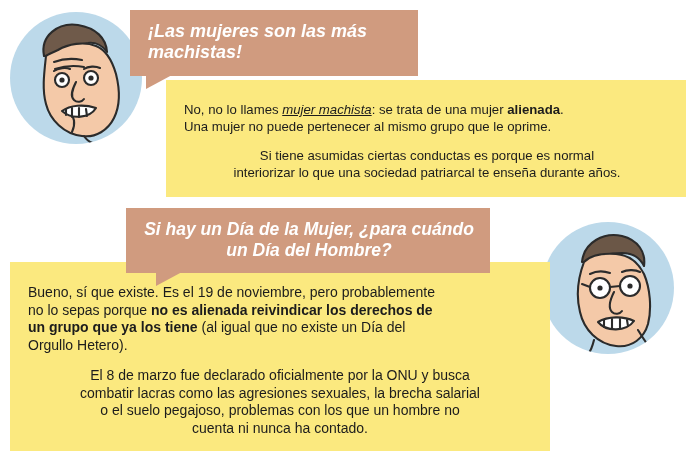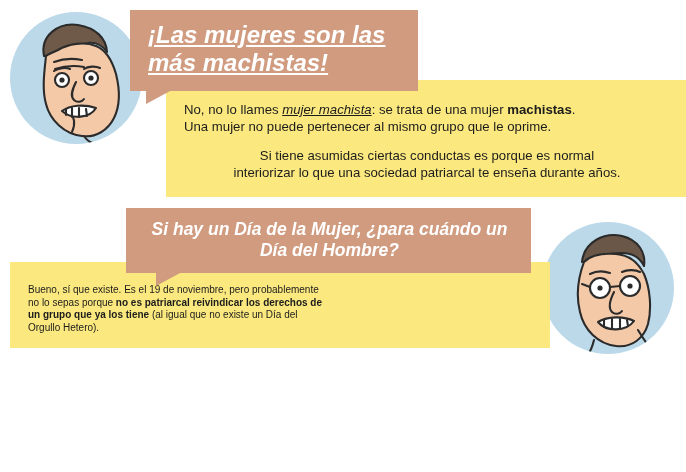--- a/index.html
+++ b/index.html
@@ -56,22 +56,21 @@
     left: 10px;
     top: 12px;
     width: 132px;
     height: 132px;
   }
   #bubble1 {
     left: 130px;
     top: 10px;
     width: 288px;
     padding: 11px 8px 13px 18px;
-    font-size: 24px;
-    text-decoration: underline;
+    font-size: 18px;
   }
   #bubble1::after {
     content: "";
     position: absolute;
     left: 16px;
     bottom: -13px;
     width: 0;
     height: 0;
     border-left: 0 solid transparent;
     border-right: 26px solid transparent;
@@ -82,21 +81,21 @@
     top: 80px;
     width: 520px;
     padding: 22px 16px 16px 18px;
     font-size: 13.2px;
   }
 
   
   #bubble2 {
     left: 126px;
     top: 208px;
-    width: 405px;
+    width: 364px;
     padding: 11px 16px 13px 18px;
     font-size: 17.5px;
     text-align: center;
   }
   #bubble2::after {
     content: "";
     position: absolute;
     left: 30px;
     bottom: -13px;
     width: 0;
@@ -109,21 +108,21 @@
     right: 12px;
     top: 222px;
     width: 132px;
     height: 132px;
   }
   #answer2 {
     left: 10px;
     top: 262px;
     width: 540px;
     padding: 22px 18px 14px 18px;
-    font-size: 10px;
+    font-size: 14px;
   }
 
   
   .avatar-circle svg { display: block; }
 </style>
 </head>
 <body>
 
 <div class="avatar-circle" id="avatar1">
   <svg width="132" height="132" viewBox="0 0 132 132">
@@ -152,21 +151,21 @@
       <path d="M52 99 C60 93 74 92 86 96 C80 106 62 108 52 99 Z" fill="#ffffff"></path>
       <path d="M56 97 L56 103 M62 96 L62 105 M69 96 L69 105 M76 97 L77 104"></path>
 
       <path d="M74 124 C78 130 82 132 88 132"></path>
     </g>
   </svg>
 </div>
 
 <div class="answer-box" id="answer1">
   <p>
-    No, no lo llames <i>mujer machista</i>: se trata de una mujer <b>machistas</b>.<br>
+    No, no lo llames <i>mujer machista</i>: se trata de una mujer <b>alienada</b>.<br>
     Una mujer no puede pertenecer al mismo grupo que le oprime.
   </p>
   <p>
     Si tiene asumidas ciertas conductas es porque es normal<br>
     interiorizar lo que una sociedad patriarcal te enseña durante años.
   </p>
 </div>
 
 <div class="question-bubble" id="bubble1">
   <span class="qtext">¡Las mujeres son las más machistas!</span>
@@ -197,21 +196,27 @@
       <path d="M62 98 L62 105 M70 97 L70 106 M78 97 L78 106 M85 98 L86 104"></path>
 
       <path d="M52 118 C50 126 48 130 46 132 M96 108 C102 118 108 126 112 132"></path>
     </g>
   </svg>
 </div>
 
 <div class="answer-box" id="answer2">
   <p>
     Bueno, sí que existe. Es el 19 de noviembre, pero probablemente<br>
-    no lo sepas porque <b>no es patriarcal reivindicar los derechos de</b><br>
+    no lo sepas porque <b>no es alienada reivindicar los derechos de</b><br>
     <b>un grupo que ya los tiene</b> (al igual que no existe un Día del<br>
     Orgullo Hetero).
   </p>
+  <p>
+    El 8 de marzo fue declarado oficialmente por la ONU y busca<br>
+    combatir lacras como las agresiones sexuales, la brecha salarial<br>
+    o el suelo pegajoso, problemas con los que un hombre no<br>
+    cuenta ni nunca ha contado.
+  </p>
 </div>
 
 <div class="question-bubble" id="bubble2">
   <span class="qtext">Si hay un Día de la Mujer, ¿para cuándo un Día del Hombre?</span>
 </div>
 
 </body></html>

